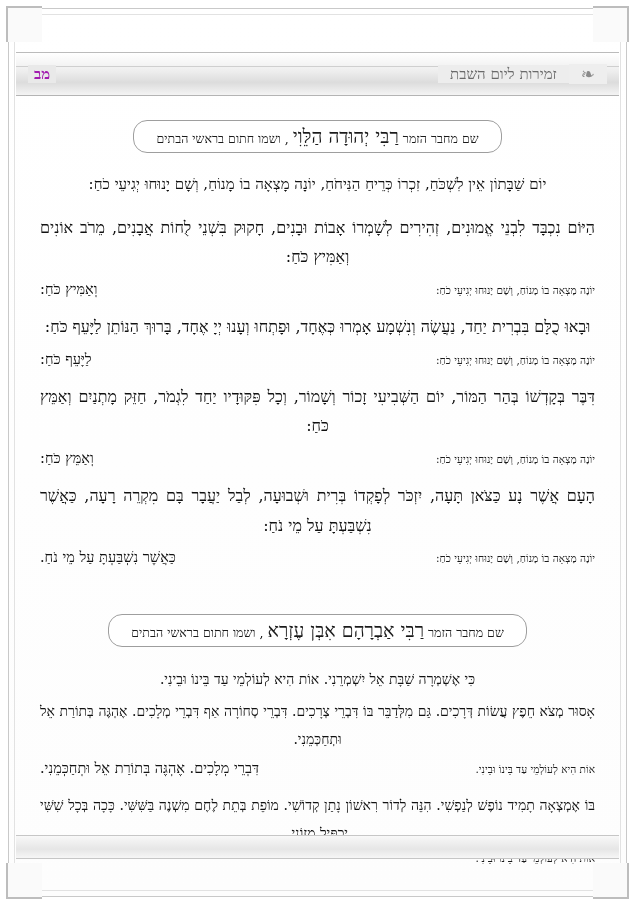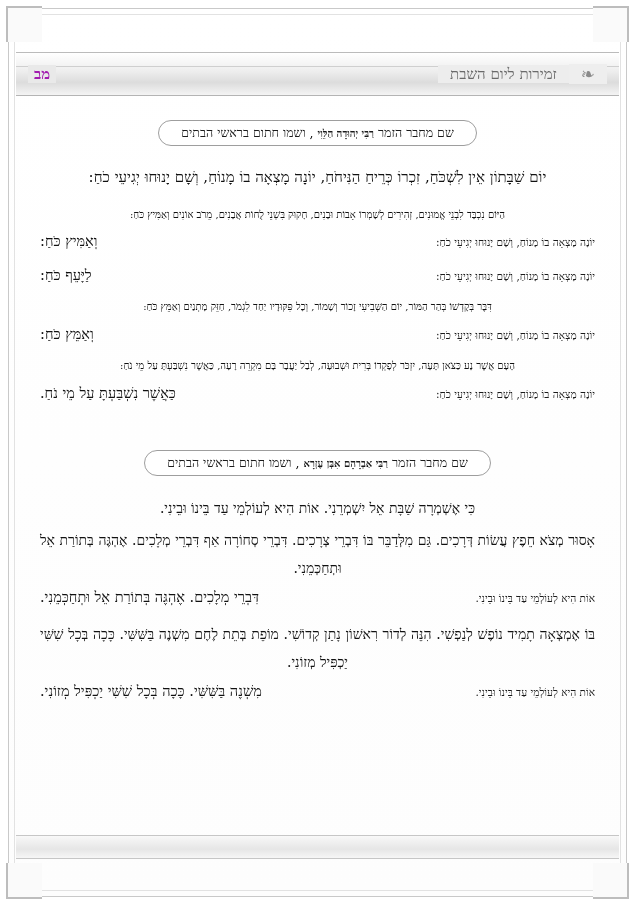--- a/index.html
+++ b/index.html
@@ -131,26 +131,26 @@
     display: inline-block;
     border: 1px solid #9e9e9e;
     border-radius: 14px;
     padding: 4px 22px;
     font-size: 12.5px;
     color: #1a1a1a;
     background: #ffffff;
     white-space: nowrap;
   }
   .attrib .name {
-    font-weight: bold;
-    font-size: 10px;
+    font-weight: normal;
+    font-size: 19px;
   }
   .stanza {
     margin: 0 0 6px 0;
-    font-size: 10px;
+    font-size: 16px;
     line-height: 1.85;
     text-align: justify;
     text-align-last: center;
   }
   .stanza.first {
     font-size: 15px;
     margin-bottom: 14px;
   }
   .refrain-row {
     display: flex;
@@ -215,20 +215,21 @@
       </div>
 
       <p class="stanza first">יוֹם שַׁבָּתוֹן אֵין לִשְׁכֹּחַ, זִכְרוֹ כְּרֵיחַ הַנִּיחֹחַ, יוֹנָה מָצְאָה בוֹ מָנוֹחַ, וְשָׁם יָנוּחוּ יְגִיעֵי כֹחַ:</p>
 
       <p class="stanza">הַיּוֹם נִכְבָּד לִבְנֵי אֱמוּנִים, זְהִירִים לְשָׁמְרוֹ אָבוֹת וּבָנִים, חָקוּק בִּשְׁנֵי לֻחוֹת אֲבָנִים, מֵרֹב אוֹנִים וְאַמִּיץ כֹּחַ:</p>
       <div class="refrain-row">
         <span class="refrain">יוֹנָה מָצְאָה בוֹ מָנוֹחַ, וְשָׁם יָנוּחוּ יְגִיעֵי כֹחַ:</span>
         <span class="tail">וְאַמִּיץ כֹּחַ:</span>
       </div>
 
+      <p class="stanza">וּבָאוּ כֻלָּם בִּבְרִית יַחַד, נַעֲשֶׂה וְנִשְׁמָע אָמְרוּ כְּאֶחָד, וּפָתְחוּ וְעָנוּ יְיָ אֶחָד, בָּרוּךְ הַנּוֹתֵן לַיָּעֵף כֹּחַ:</p>
       <div class="refrain-row">
         <span class="refrain">יוֹנָה מָצְאָה בוֹ מָנוֹחַ, וְשָׁם יָנוּחוּ יְגִיעֵי כֹחַ:</span>
         <span class="tail">לַיָּעֵף כֹּחַ:</span>
       </div>
 
       <p class="stanza">דִּבֶּר בְּקָדְשׁוֹ בְּהַר הַמּוֹר, יוֹם הַשְּׁבִיעִי זָכוֹר וְשָׁמוֹר, וְכָל פִּקּוּדָיו יַחַד לִגְמֹר, חַזֵּק מָתְנַיִם וְאַמֵּץ כֹּחַ:</p>
       <div class="refrain-row">
         <span class="refrain">יוֹנָה מָצְאָה בוֹ מָנוֹחַ, וְשָׁם יָנוּחוּ יְגִיעֵי כֹחַ:</span>
         <span class="tail">וְאַמֵּץ כֹּחַ:</span>
       </div>
@@ -255,20 +256,19 @@
 
       <p class="stanza">אָסוּר מְצֹא חֵפֶץ עֲשׂוֹת דְּרָכִים. גַּם מִלְּדַבֵּר בּוֹ דִּבְרֵי צְרָכִים. דִּבְרֵי סְחוֹרָה אַף דִּבְרֵי מְלָכִים. אֶהְגֶּה בְּתוֹרַת אֵל וּתְחַכְּמֵנִי.</p>
       <div class="refrain-row">
         <span class="refrain">אוֹת הִיא לְעוֹלְמֵי עַד בֵּינוֹ וּבֵינִי.</span>
         <span class="tail">דִּבְרֵי מְלָכִים. אֶהְגֶּה בְּתוֹרַת אֵל וּתְחַכְּמֵנִי.</span>
       </div>
 
       <p class="stanza">בּוֹ אֶמְצְאָה תָמִיד נוֹפֶשׁ לְנַפְשִׁי. הִנֵּה לְדוֹר רִאשׁוֹן נָתַן קְדוֹשִׁי. מוֹפֵת בְּתֵת לֶחֶם מִשְׁנֶה בַּשִּׁשִּׁי. כָּכָה בְּכָל שִׁשִּׁי יַכְפִּיל מְזוֹנִי.</p>
       <div class="refrain-row">
         <span class="refrain">אוֹת הִיא לְעוֹלְמֵי עַד בֵּינוֹ וּבֵינִי.</span>
-        <span class="tail">מִשְׁנֶה בַּשִּׁשִּׁי. כָּכָה בְּכָל שִׁשִּׁי יַכְפִּיל מְזוֹנִי.</span>
       </div>
     </div>
 
   </div>
 
   <div class="footer-band"></div>
 </div>
 
 </body></html>

